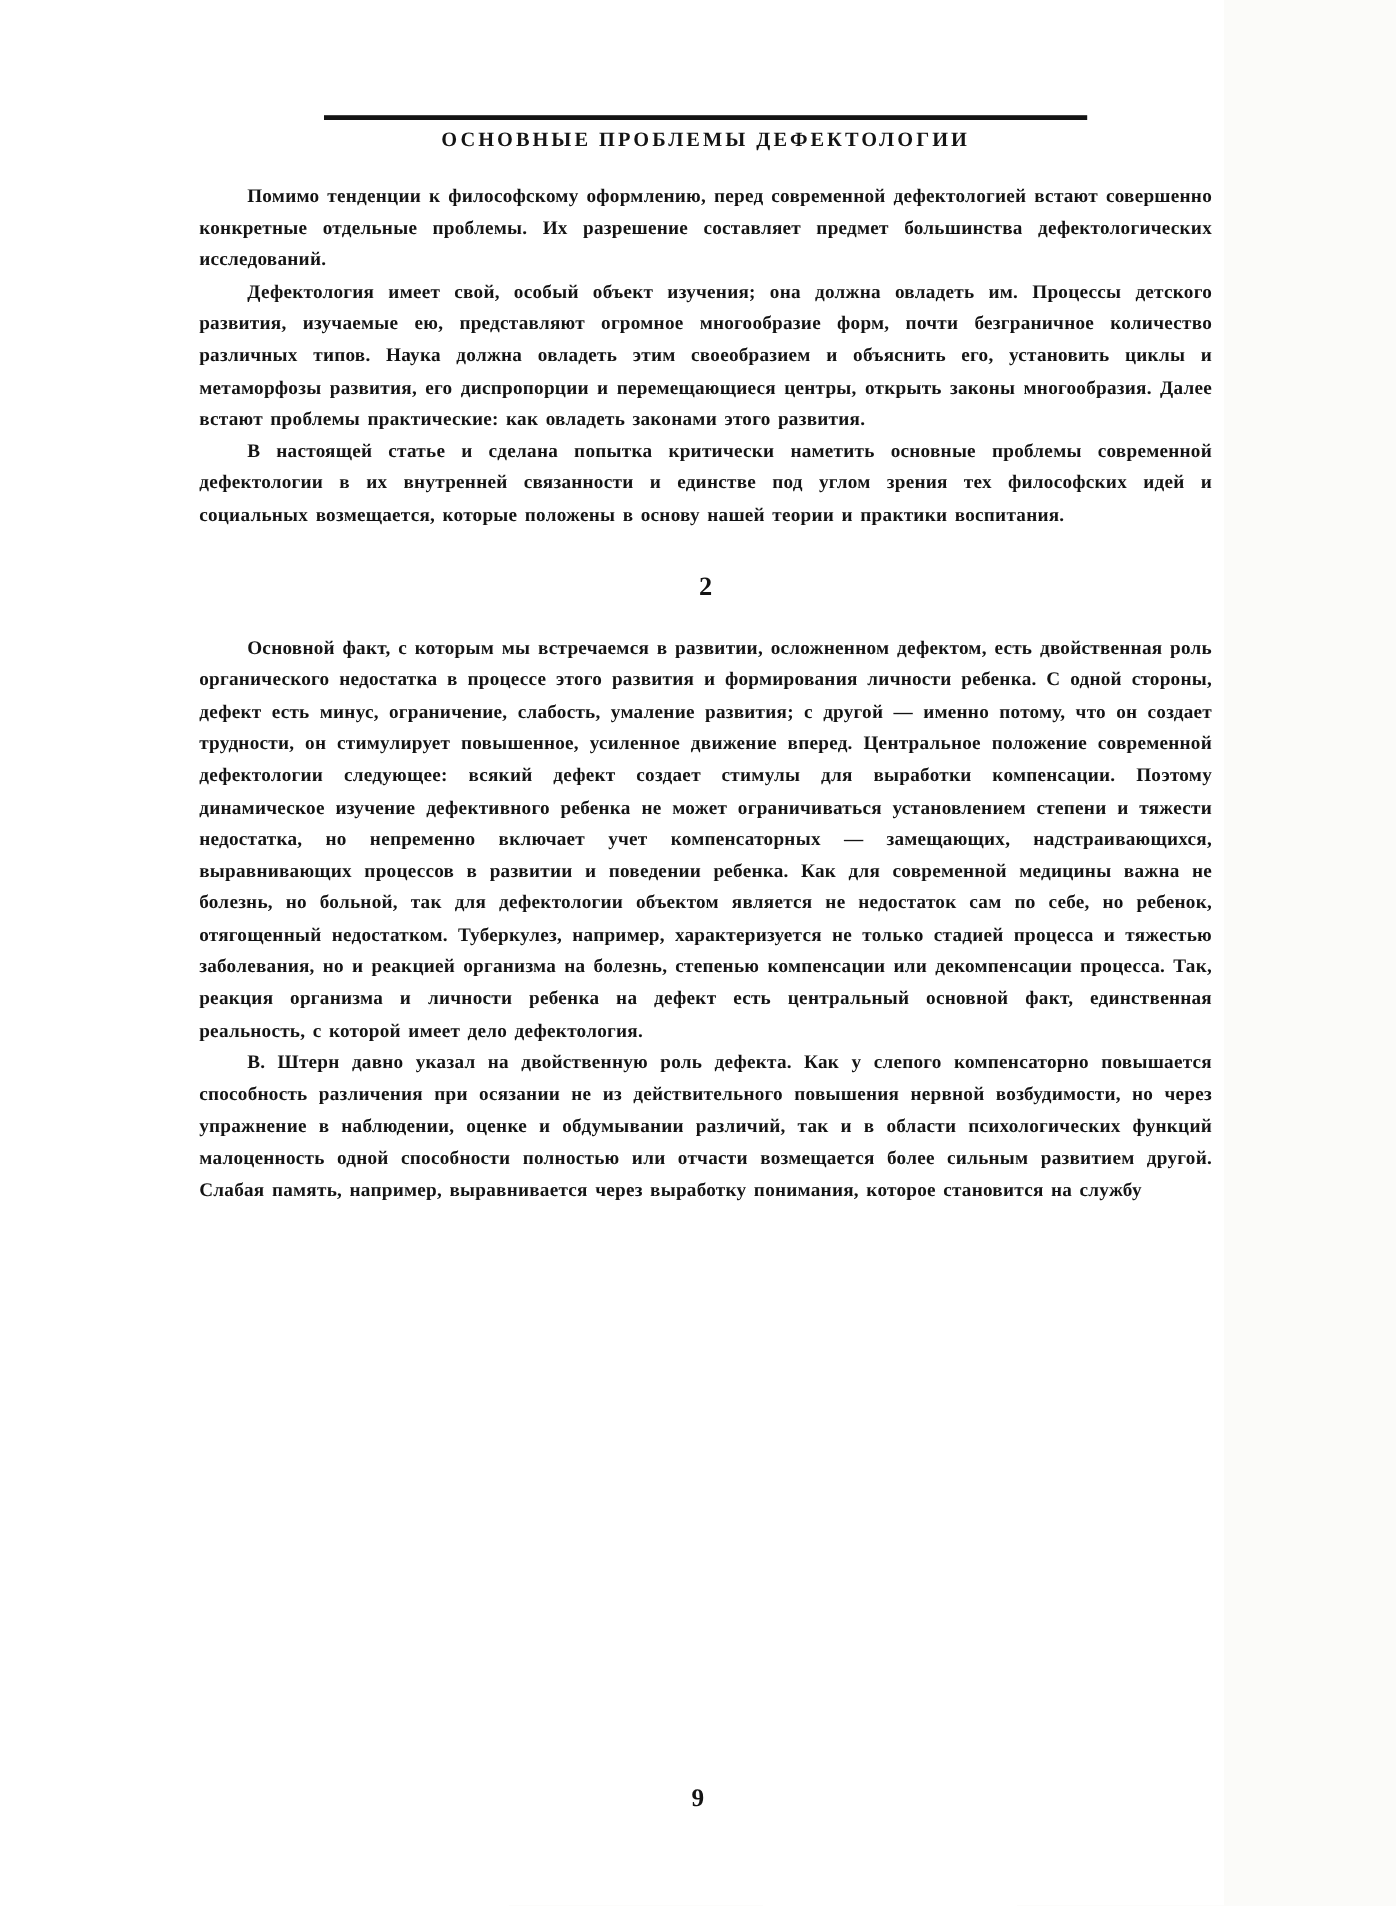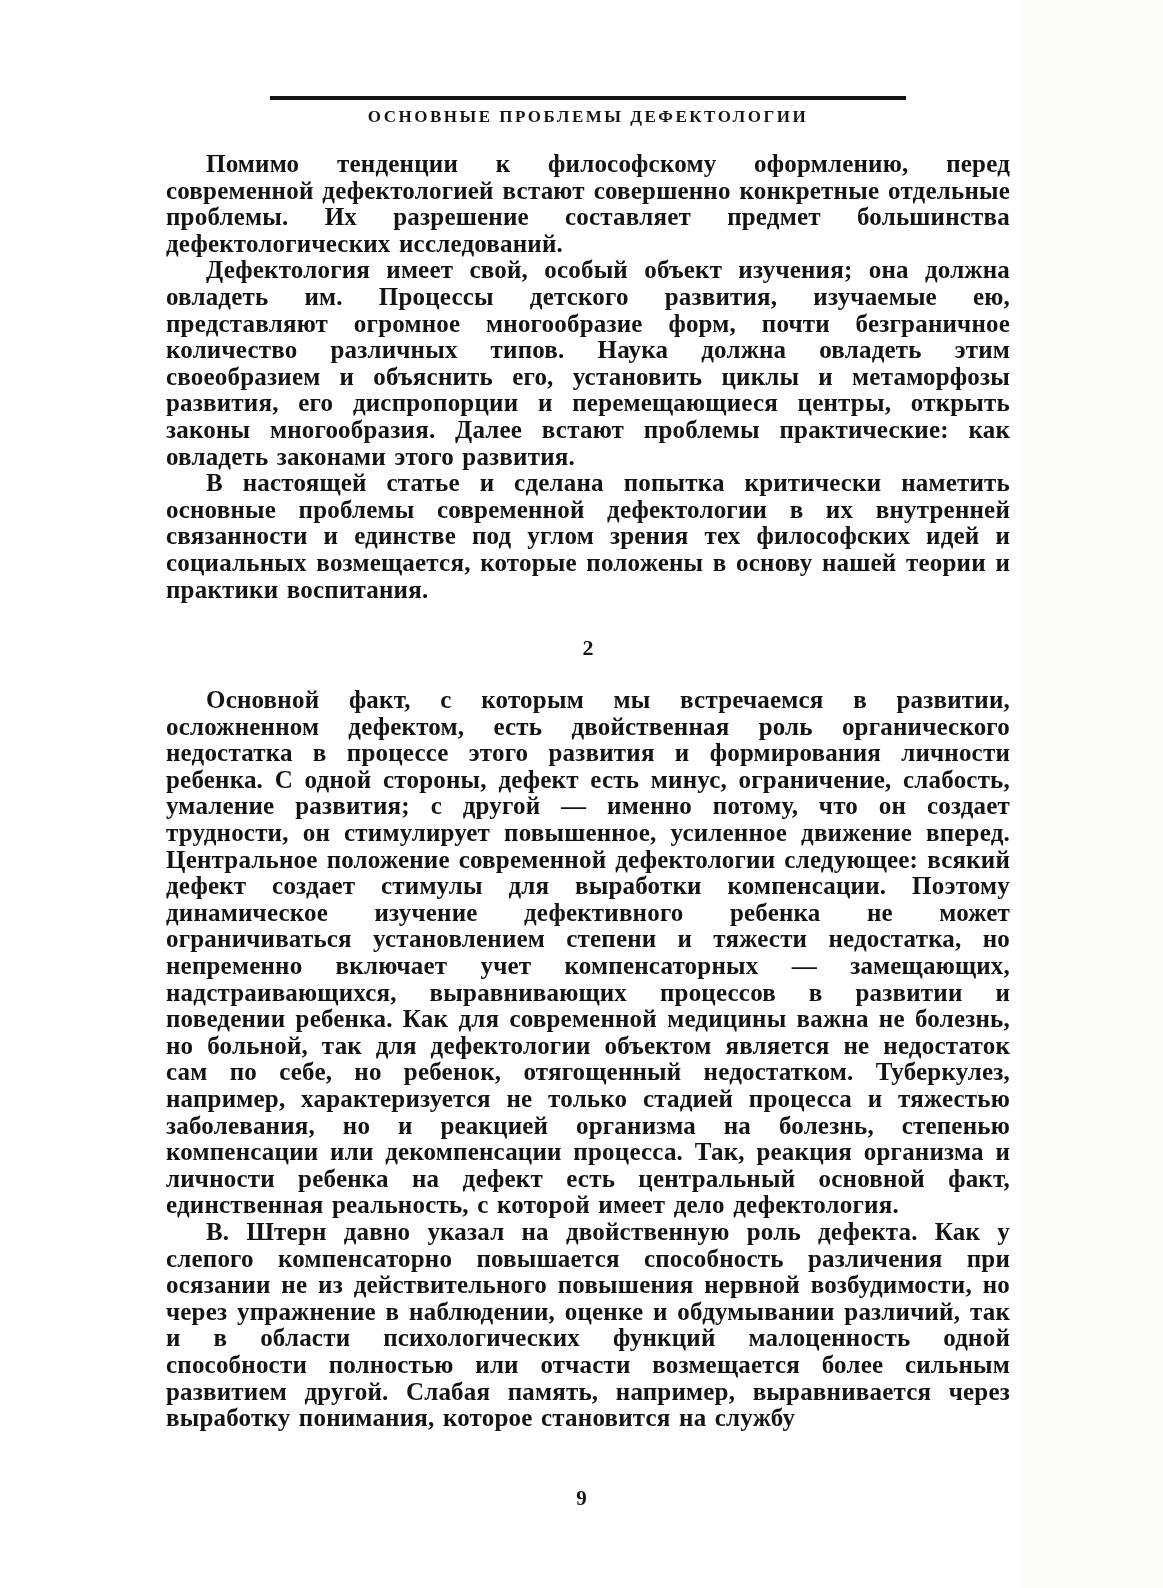--- a/index.html
+++ b/index.html
@@ -32,21 +32,21 @@
     text-align: center;
     font-size: 17px;
     font-weight: bold;
     letter-spacing: 2.5px;
     margin-bottom: 24px;
   }
   .para {
     margin: 0;
     text-align: justify;
     text-indent: 40px;
-    font-size: 25px;
+    font-size: 16px;
     line-height: 26.6px;
     font-weight: bold;
     letter-spacing: 0.2px;
     word-spacing: 2px;
   }
   .section-number {
     text-align: center;
     font-size: 22px;
     font-weight: bold;
     margin: 32px 0 26px 0;

